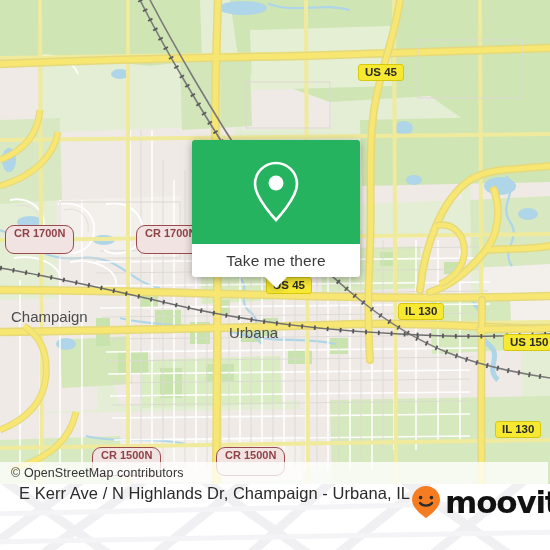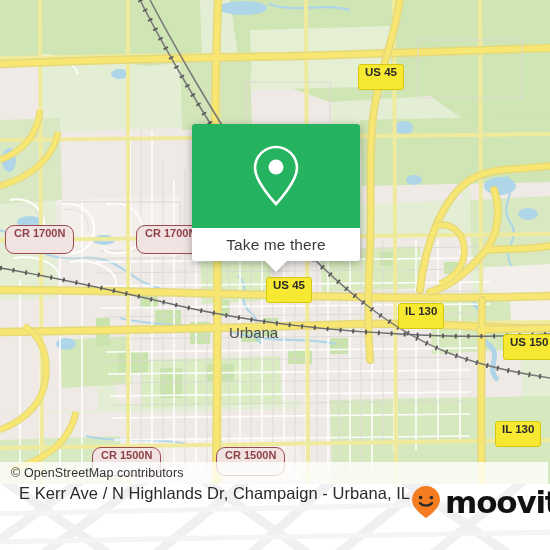--- a/index.html
+++ b/index.html
@@ -19,21 +19,21 @@
   .attrib{
     position:absolute;left:0;bottom:0;width:548px;height:22px;
     background:rgba(255,255,255,.78);
     font-size:12.5px;color:#333;
     line-height:22px;padding-left:11px;box-sizing:border-box;
     letter-spacing:.1px;
   }
 
   
   .card{
-    position:absolute;left:192px;top:124px;width:168px;
+    position:absolute;left:192px;top:140px;width:168px;
     filter:drop-shadow(0 2px 4px rgba(0,0,0,.32));
   }
   .card-top{
     height:104px;background:#26b35f;
     border-radius:3px 3px 0 0;
     display:flex;align-items:center;justify-content:center;
   }
   .card-bottom{
     height:33px;background:#fff;border-radius:0 0 3px 3px;
     display:flex;align-items:center;justify-content:center;
@@ -64,21 +64,21 @@
   .brand{display:flex;align-items:center;gap:3px;}
   .brand .word{
     font-size:31px;font-weight:bold;color:#111;letter-spacing:-1.2px;
     font-family:"DejaVu Sans","Liberation Sans",sans-serif;
   }
 
   
   .shield{position:absolute;font-weight:bold;white-space:nowrap;}
   .sh-yellow{
     background:#f7e831;border:1.5px solid #d8c80d;border-radius:3px;
-    color:#2a2a2a;font-size:11.5px;padding:1px 6px 11px;
+    color:#2a2a2a;font-size:11.5px;padding:1px 6px 2px;
   }
   .sh-red{
     background:#f2e3e3;border:1.7px solid #9b4b4f;border-radius:9px;
     color:#8e4247;font-size:11px;padding:1px 8px 14px;
   }
   .placename{position:absolute;color:#4c4c4c;white-space:nowrap;}
 </style>
 </head>
 <body>
 
@@ -340,20 +340,21 @@
     <div class="shield sh-yellow" style="left:358px;top:64px;">US 45</div>
     <div class="shield sh-red" style="left:5px;top:225px;">CR 1700N</div>
     <div class="shield sh-red" style="left:136px;top:225px;">CR 1700N</div>
     <div class="shield sh-yellow" style="left:266px;top:277px;">US 45</div>
     <div class="shield sh-yellow" style="left:398px;top:303px;">IL 130</div>
     <div class="shield sh-yellow" style="left:503px;top:334px;">US 150</div>
     <div class="shield sh-red" style="left:92px;top:447px;">CR 1500N</div>
     <div class="shield sh-red" style="left:216px;top:447px;">CR 1500N</div>
     <div class="shield sh-yellow" style="left:495px;top:421px;">IL 130</div>
 
+    <div class="placename" style="left:11px;top:308px;font-size:15px;">Champaign</div>
     <div class="placename" style="left:229px;top:324px;font-size:15px;">Urbana</div>
 
     <div class="attrib">© OpenStreetMap contributors</div>
   </div>
 
   <div class="card">
     <div class="card-top">
       <svg width="56" height="68" viewBox="0 0 56 68">
         <path d="M28 5 C16.4 5 7 14.4 7 26 C7 40 28 62 28 62 C28 62 49 40 49 26 C49 14.4 39.6 5 28 5 Z" fill="none" stroke="#ffffff" stroke-width="2.6"></path>
         <circle cx="28" cy="25" r="7.5" fill="#ffffff"></circle>

